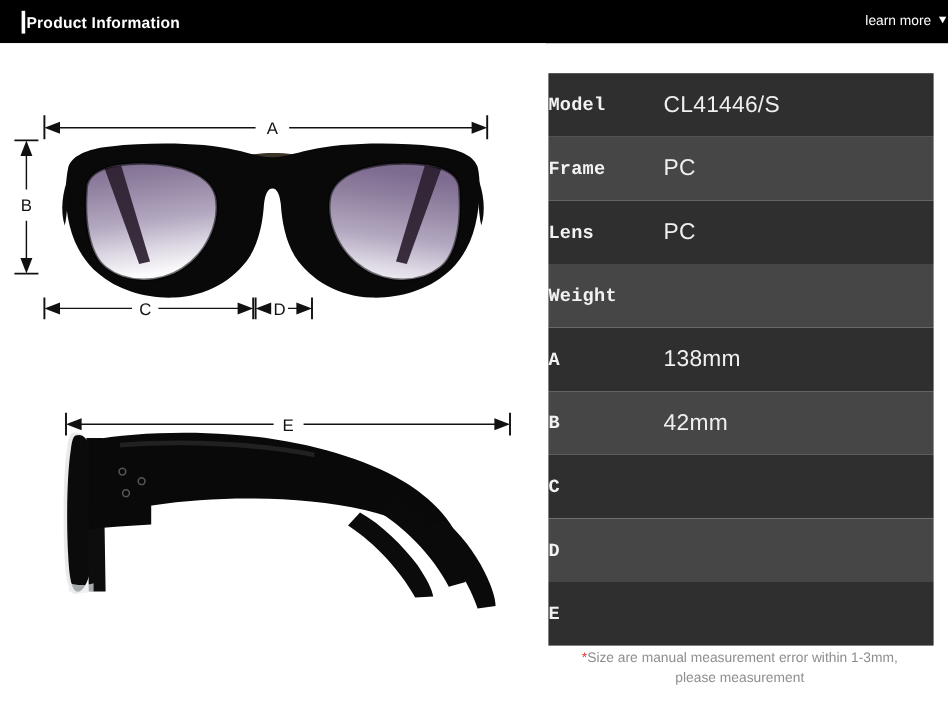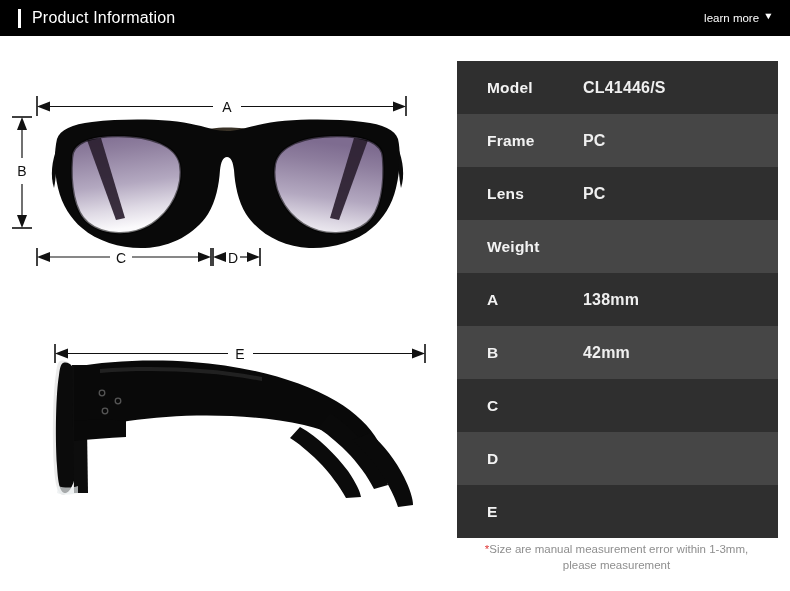--- a/index.html
+++ b/index.html
@@ -28,31 +28,30 @@
   }
   #header-accent {
     width: 3px;
     height: 19px;
     background: #ffffff;
     margin-left: 18px;
     flex: 0 0 auto;
   }
   #header-title {
     color: #ffffff;
-    font-size: 16px;
+    font-size: 13px;
     letter-spacing: 0.2px;
-    margin-left: 11px;
-    font-weight: 400;
+    margin-left: 1px;
+    font-weight: 700;
     white-space: nowrap;
   }
   #header-spacer { flex: 1 1 auto; }
   #learn-more {
     display: flex;
     align-items: flex-start;
-    margin-right: 17px;
     color: #ffffff;
     font-size: 11.5px;
     white-space: nowrap;
     cursor: pointer;
   }
   #learn-more-caret {
     margin-left: 5px;
     font-size: 9px;
     line-height: 1;
     transform: scaleX(1.15);
@@ -95,31 +94,31 @@
     display: flex;
     align-items: center;
     height: 53px;
     box-sizing: border-box;
   }
   .spec-row.odd  { background: #2f2f2f; }
   .spec-row.even { background: #464646; align-items: center; }
   .spec-key {
     width: 96px;
     flex: 0 0 auto;
-    margin-left: 30px;
     color: #f2f2f2;
     font-size: 15.5px;
     font-weight: 700;
     letter-spacing: 0.2px;
+    font-family: Liberation Mono, monospace;
   }
   .spec-val {
     flex: 1 1 auto;
     color: #efefef;
-    font-size: 16px;
-    font-weight: 700;
+    font-size: 19px;
+    font-weight: 400;
     letter-spacing: 0.2px;
   }
   #spec-note {
     position: absolute;
     left: 457px;
     top: 541px;
     width: 321px;
     text-align: center;
     color: #8e8e8e;
     font-size: 11.5px;

